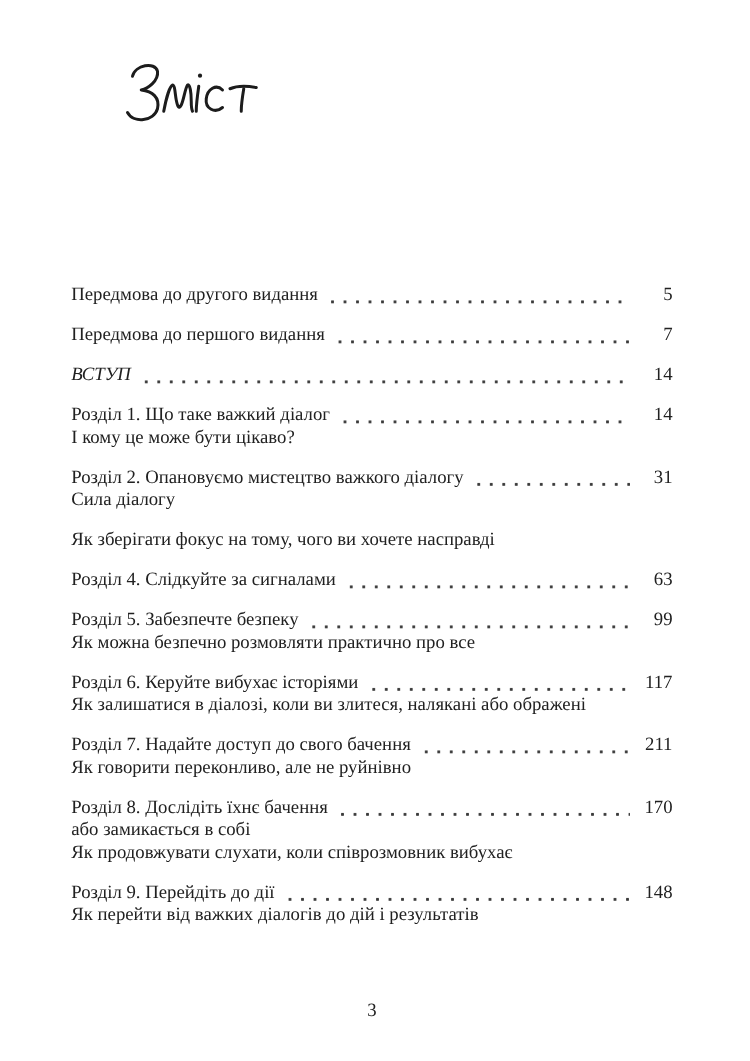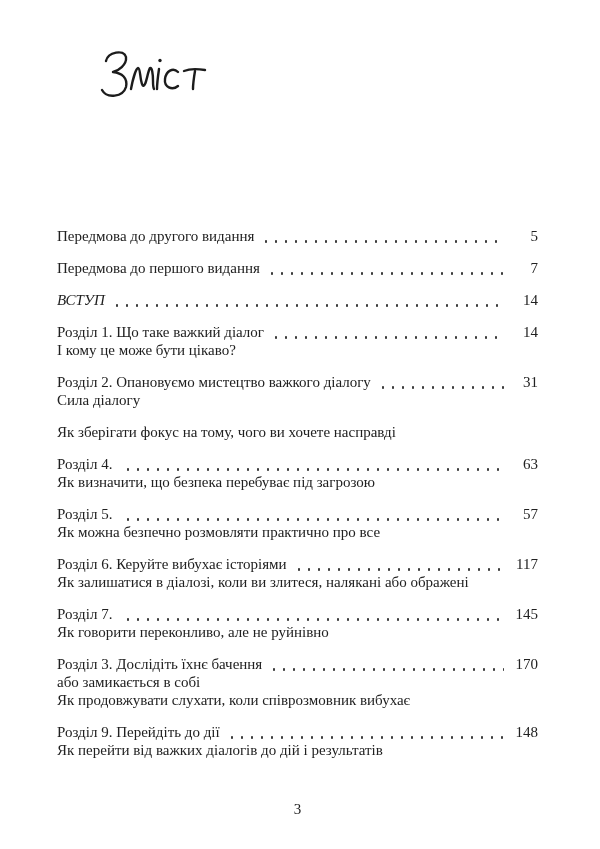--- a/index.html
+++ b/index.html
@@ -140,53 +140,55 @@
       <span class="pagenum">31</span>
     </div>
   <div class="subtitle">Сила діалогу</div>
     </div>
     <div class="entry">
   <div class="subtitle">Як зберігати фокус на тому, чого ви хочете насправді</div>
     </div>
     <div class="entry">
     <div class="row">
       <span class="prefix">Розділ 4.</span>
+      <span class="title">Слідкуйте за сигналами</span>
       <span class="dots"></span>
       <span class="pagenum">63</span>
     </div>
-  <div class="subtitle">Як визначити, що безпека перебуває під загрозою</div>
     </div>
     <div class="entry">
     <div class="row">
       <span class="prefix">Розділ 5.</span>
-      <span class="dots"></span>
-      <span class="pagenum">57</span>
+      <span class="title">Забезпечте безпеку</span>
+      <span class="dots"></span>
+      <span class="pagenum">99</span>
     </div>
   <div class="subtitle">Як можна безпечно розмовляти практично про все</div>
     </div>
     <div class="entry">
     <div class="row">
       <span class="prefix">Розділ 6.</span>
       <span class="title">Керуйте вибухає історіями</span>
       <span class="dots"></span>
       <span class="pagenum">117</span>
     </div>
   <div class="subtitle">Як залишатися в діалозі, коли ви злитеся, налякані або ображені</div>
     </div>
     <div class="entry">
     <div class="row">
       <span class="prefix">Розділ 7.</span>
-      <span class="dots"></span>
-      <span class="pagenum">145</span>
+      <span class="title">Надайте доступ до свого бачення</span>
+      <span class="dots"></span>
+      <span class="pagenum">211</span>
     </div>
   <div class="subtitle">Як говорити переконливо, але не руйнівно</div>
     </div>
     <div class="entry">
     <div class="row">
-      <span class="prefix">Розділ 3.</span>
+      <span class="prefix">Розділ 8.</span>
       <span class="title">Дослідіть їхнє бачення</span>
       <span class="dots"></span>
       <span class="pagenum">170</span>
     </div>
   <div class="subtitle">або замикається в собі</div>
       <div class="subtitle">Як продовжувати слухати, коли співрозмовник вибухає</div>
     </div>
     <div class="entry">
     <div class="row">
       <span class="prefix">Розділ 9.</span>

